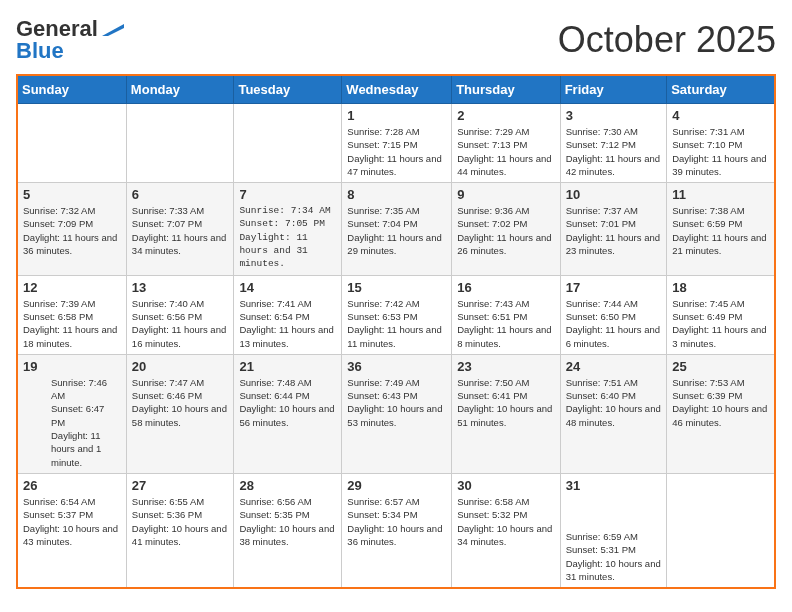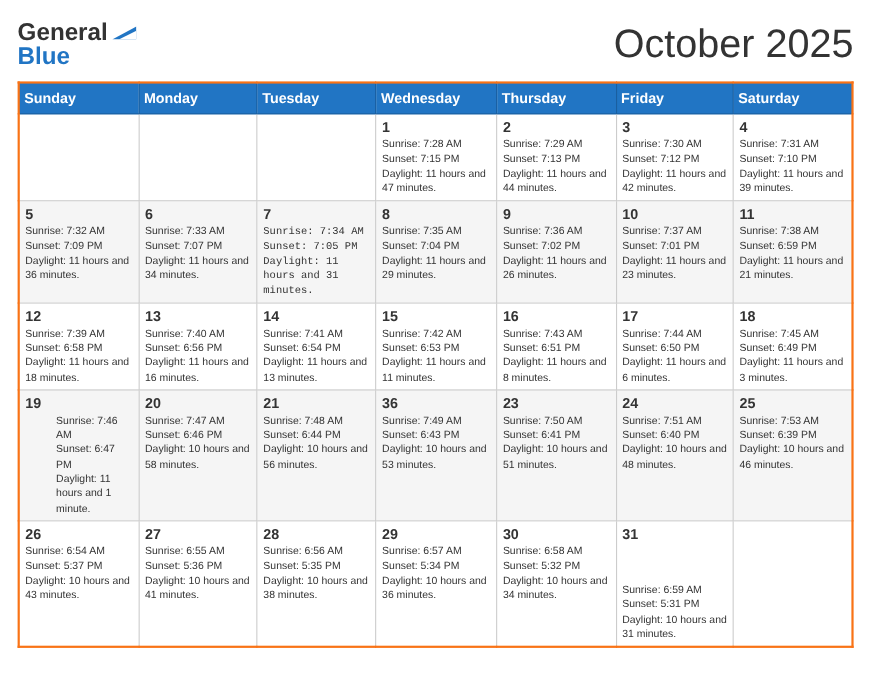--- a/index.html
+++ b/index.html
@@ -166,21 +166,21 @@
 Daylight: 11 hours and 31 minutes.</div>
         </td>
         <td>
           <span class="day-number">8</span>
           <div class="day-info" style="white-space: pre-line;">Sunrise: 7:35 AM
 Sunset: 7:04 PM
 Daylight: 11 hours and 29 minutes.</div>
         </td>
         <td>
           <span class="day-number">9</span>
-          <div class="day-info" style="white-space: pre-line;">Sunrise: 7:36 AM
+          <div class="day-info" style="white-space: pre-line;">Sunrise: 9:36 AM
 Sunset: 7:02 PM
 Daylight: 11 hours and 26 minutes.</div>
         </td>
         <td>
           <span class="day-number">10</span>
           <div class="day-info" style="white-space: pre-line;">Sunrise: 7:37 AM
 Sunset: 7:01 PM
 Daylight: 11 hours and 23 minutes.</div>
         </td>
         <td>

